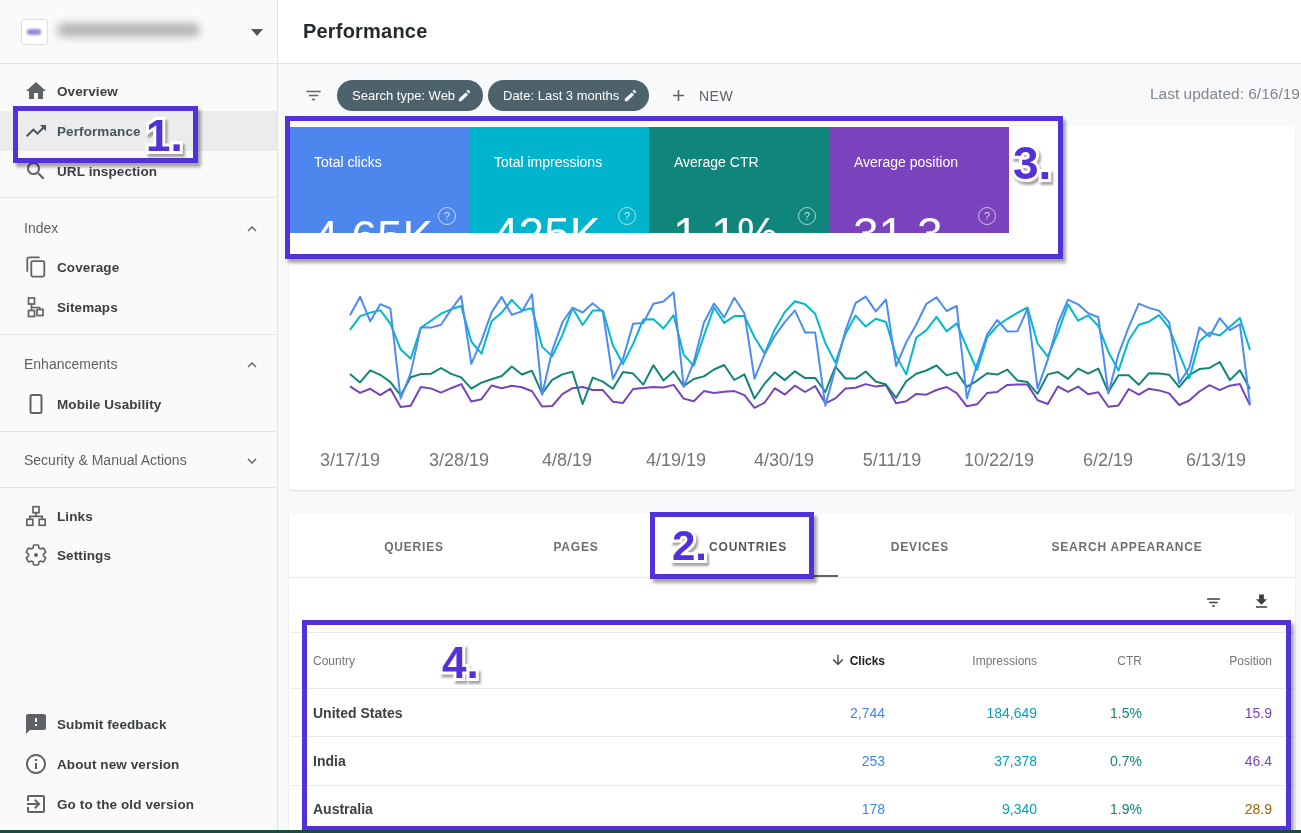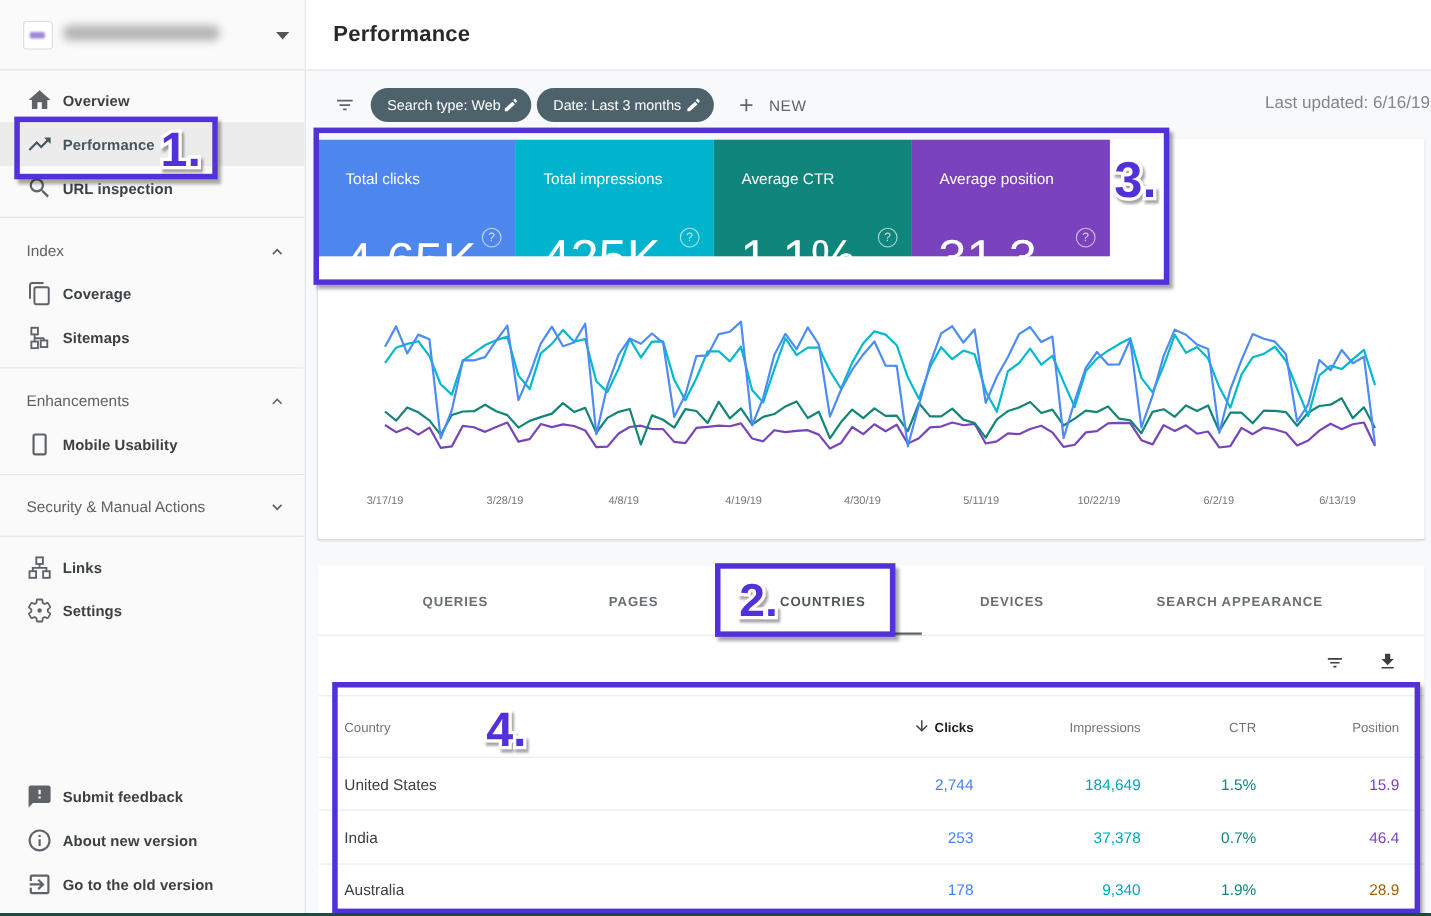--- a/index.html
+++ b/index.html
@@ -26,28 +26,28 @@
   font-size:13px;line-height:31px;}
 #lastupd{top:85px;left:1150px;font-size:15.5px;color:#80868b;white-space:nowrap;}
 #newlbl{left:699px;top:88px;font-size:14px;color:#5f6368;letter-spacing:.5px;}
 
 #chartcard{left:289px;top:126px;width:1006px;height:364px;background:#fff;border-radius:2px;box-shadow:0 1px 2px rgba(0,0,0,.12);}
 .tile{position:absolute;top:127px;height:106px;color:#fff;}
 .tile .t1{position:absolute;left:25px;top:27px;font-size:14px;}
 .tile .t2{position:absolute;left:24px;top:46px;font-size:46px;margin-top:34px;}
 .helpq{position:absolute;right:13px;bottom:8px;width:16px;height:16px;border:1px solid rgba(255,255,255,.65);
  border-radius:50%;color:rgba(255,255,255,.75);font-size:11px;text-align:center;line-height:16px;}
-.xlab{position:absolute;top:450px;font-size:10px;color:#757575;width:80px;text-align:center;}
+.xlab{position:absolute;top:450px;font-size:18px;color:#757575;width:80px;text-align:center;}
 
 #tablecard{left:289px;top:514px;width:1006px;height:319px;background:#fff;box-shadow:0 1px 2px rgba(0,0,0,.12);}
 .tab{position:absolute;top:540px;font-size:12px;color:#6a6f73;letter-spacing:.8px;font-weight:700;}
 #tabline{left:289px;top:577px;width:1006px;height:1px;background:#e8eaed;}
 #selline{left:686px;top:575px;width:152px;height:3px;background:#5f6368;}
 .hcol{position:absolute;top:653px;font-size:12px;color:#757575;}
-.rowlbl{position:absolute;font-size:14px;color:#3c4043;}
+.rowlbl{position:absolute;font-size:14px;color:#3c4043;font-weight:bold;}
 .val{position:absolute;font-size:14px;text-align:right;width:90px;}
 .rline{position:absolute;left:290px;width:1005px;height:1px;background:#e8eaed;}
 
 .annbox{position:absolute;border:5px solid #5231d8;box-shadow:3px 4px 3px rgba(0,0,0,.35);}
 #greenline{left:0;top:830px;width:1301px;height:3px;background:#1d4b40;}
 </style>
 </head>
 <body>
 <div class="abs" id="sidebar"></div>
 <div class="abs" id="sideTop"></div>

